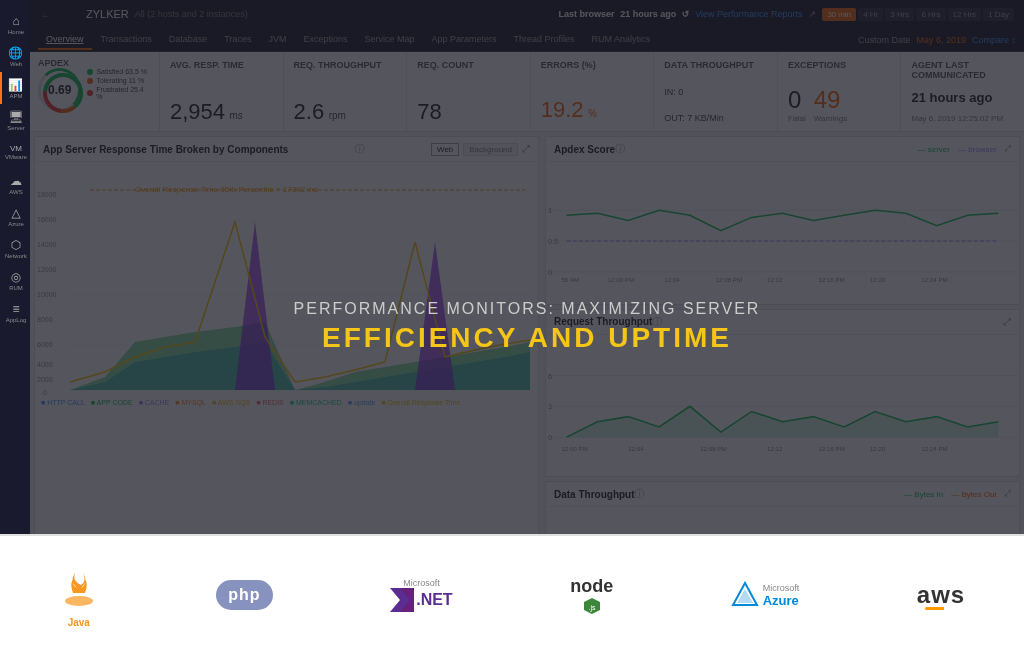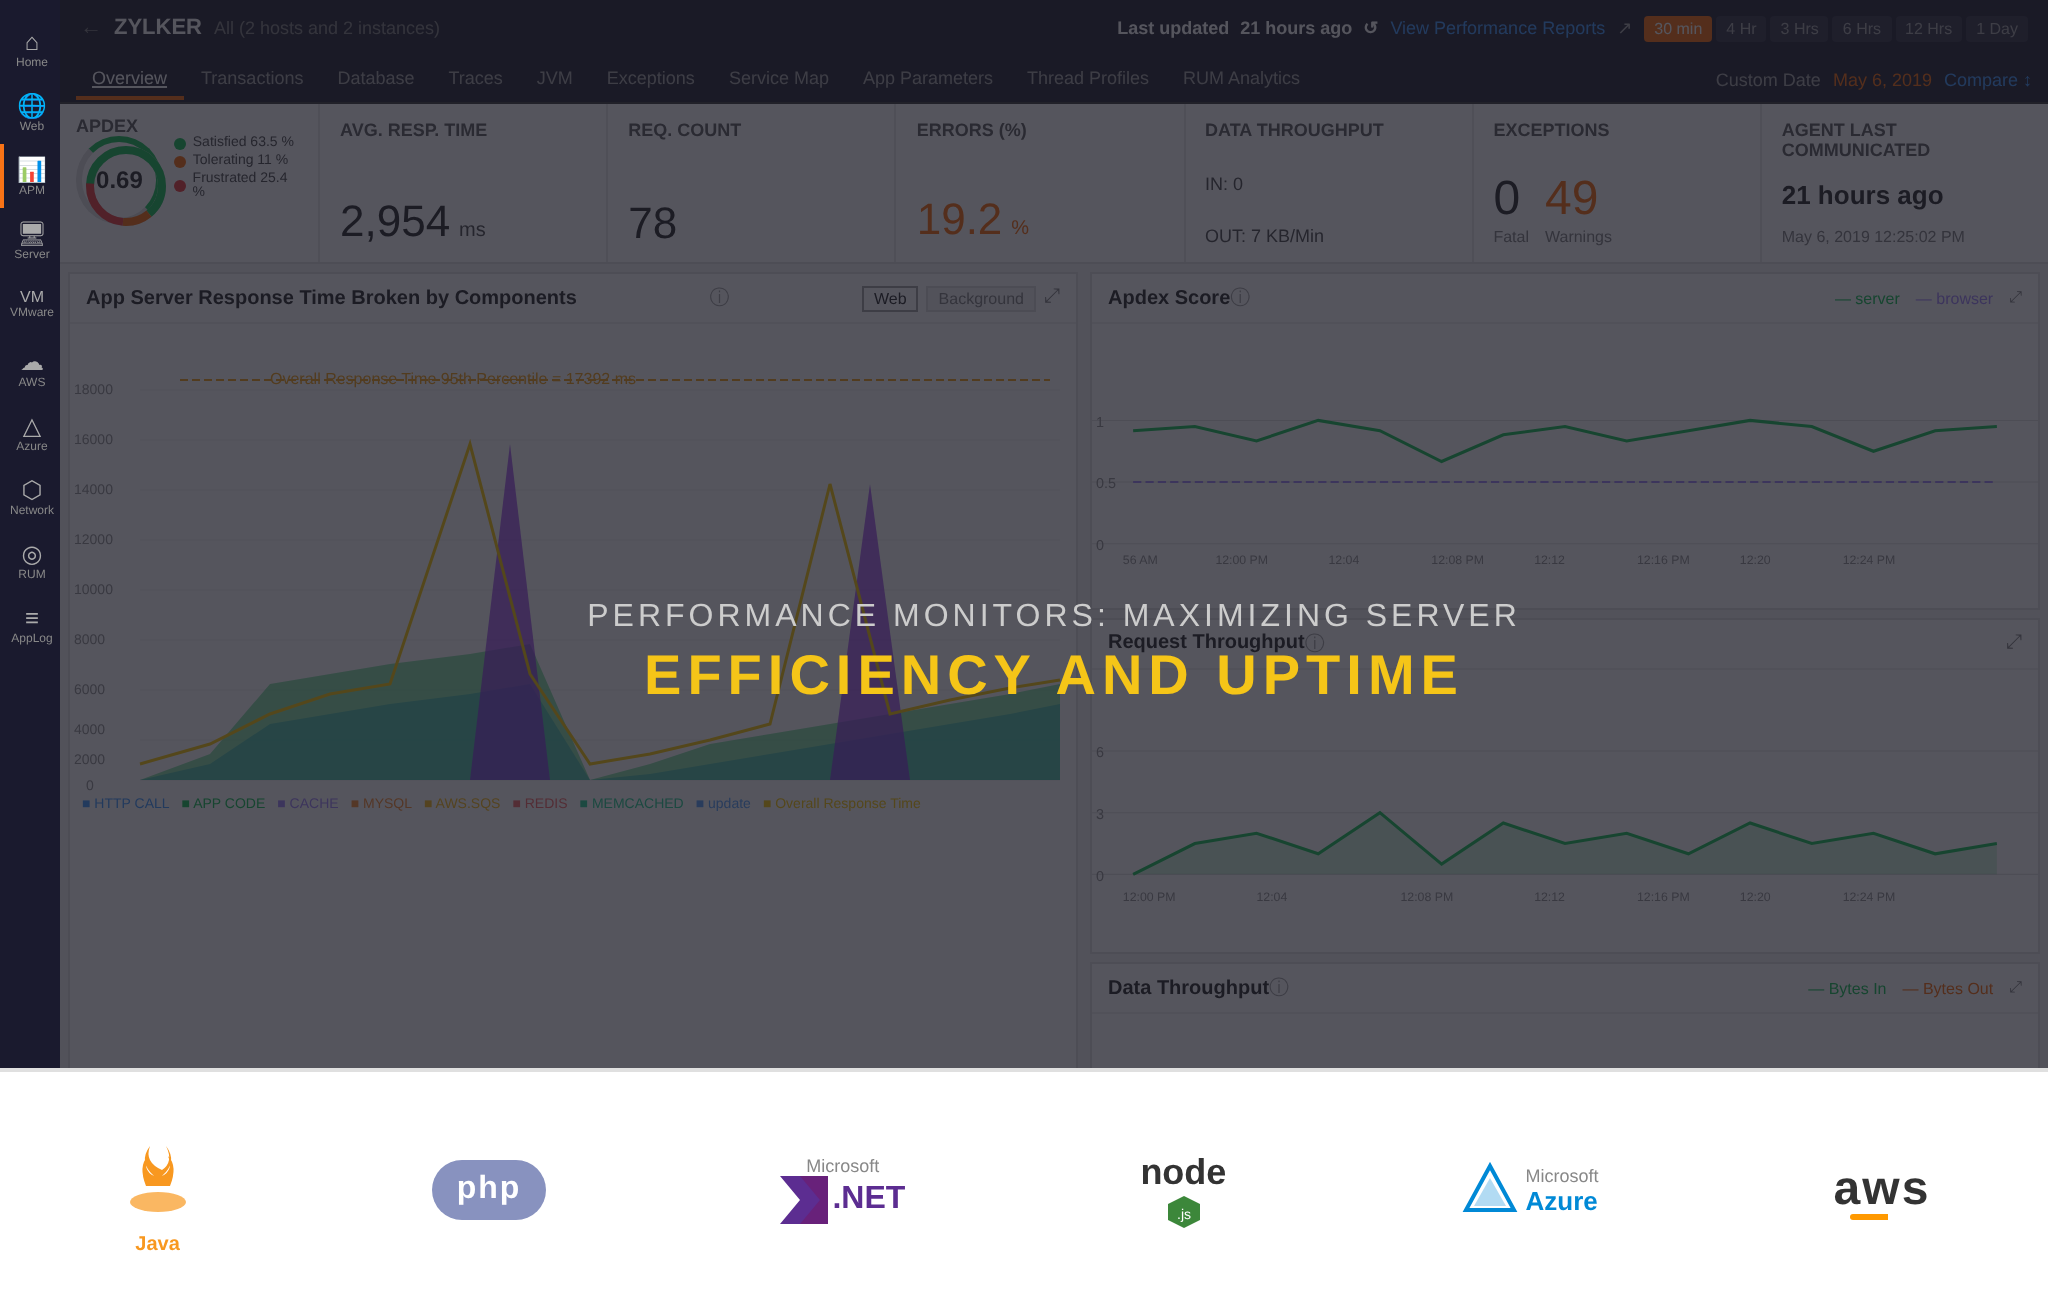--- a/index.html
+++ b/index.html
@@ -38,21 +38,21 @@
     .top-bar {
       height: 28px;
       background: #2d2d3a;
       display: flex; align-items: center;
       padding: 0 10px;
       color: #ccc; font-size: 10px;
       gap: 8px;
     }
     .top-bar-left { display: flex; align-items: center; gap: 6px; flex: 1; }
     .back-btn { color: #888; font-size: 11px; }
-    .app-name { color: #fff; font-weight: bold; font-size: 11px; }
+    .app-name { color: #fff; font-weight: normal; font-size: 11px; margin-left: 29px; }
     .app-subtitle { color: #888; font-size: 9px; }
     .top-bar-right { display: flex; align-items: center; gap: 6px; font-size: 9px; color: #aaa; }
     .last-updated { color: #aaa; font-size: 9px; }
     .last-updated span { color: #fff; font-weight: bold; }
     .view-perf { color: #4a9eff; font-size: 9px; }
     .time-buttons { display: flex; gap: 2px; }
     .time-btn {
       background: #3d3d4e; border: none; color: #aaa; font-size: 8px;
       padding: 2px 5px; cursor: pointer; border-radius: 2px;
     }
@@ -248,21 +248,21 @@
 <div class="main-content">
 
   <div class="top-bar">
     <div class="top-bar-left">
       <span class="back-btn">←</span>
       <span class="app-name">ZYLKER</span>
       <span class="app-subtitle">All (2 hosts and 2 instances)</span>
     </div>
     <div class="top-bar-right">
       <span class="last-updated">
-        <span>Last updated</span>
+        <span>Last browser</span>
         <span style="color:#fff;font-weight:bold;margin-left:3px;">21 hours ago</span>
         <span style="margin-left:3px;">↺</span>
       </span>
       <span class="view-perf">View Performance Reports</span>
       <span>↗</span>
       <div class="time-buttons">
         <button class="time-btn active">30 min</button>
         <button class="time-btn">4 Hr</button>
         <button class="time-btn">3 Hrs</button>
         <button class="time-btn">6 Hrs</button>
@@ -322,20 +322,27 @@
     </div>
 
     <div class="metric-card">
       <div class="metric-title">Avg. Resp. Time</div>
       <div>
         <span class="metric-value">2,954</span>
         <span class="metric-unit">ms</span>
       </div>
     </div>
 
+    <div class="metric-card">
+      <div class="metric-title">Req. Throughput</div>
+      <div>
+        <span class="metric-value">2.6</span>
+        <span class="metric-unit">rpm</span>
+      </div>
+    </div>
 
     <div class="metric-card">
       <div class="metric-title">Req. Count</div>
       <div class="metric-value">78</div>
     </div>
 
     <div class="metric-card">
       <div class="metric-title">Errors (%)</div>
       <div>
         <span class="errors-value">19.2</span>

